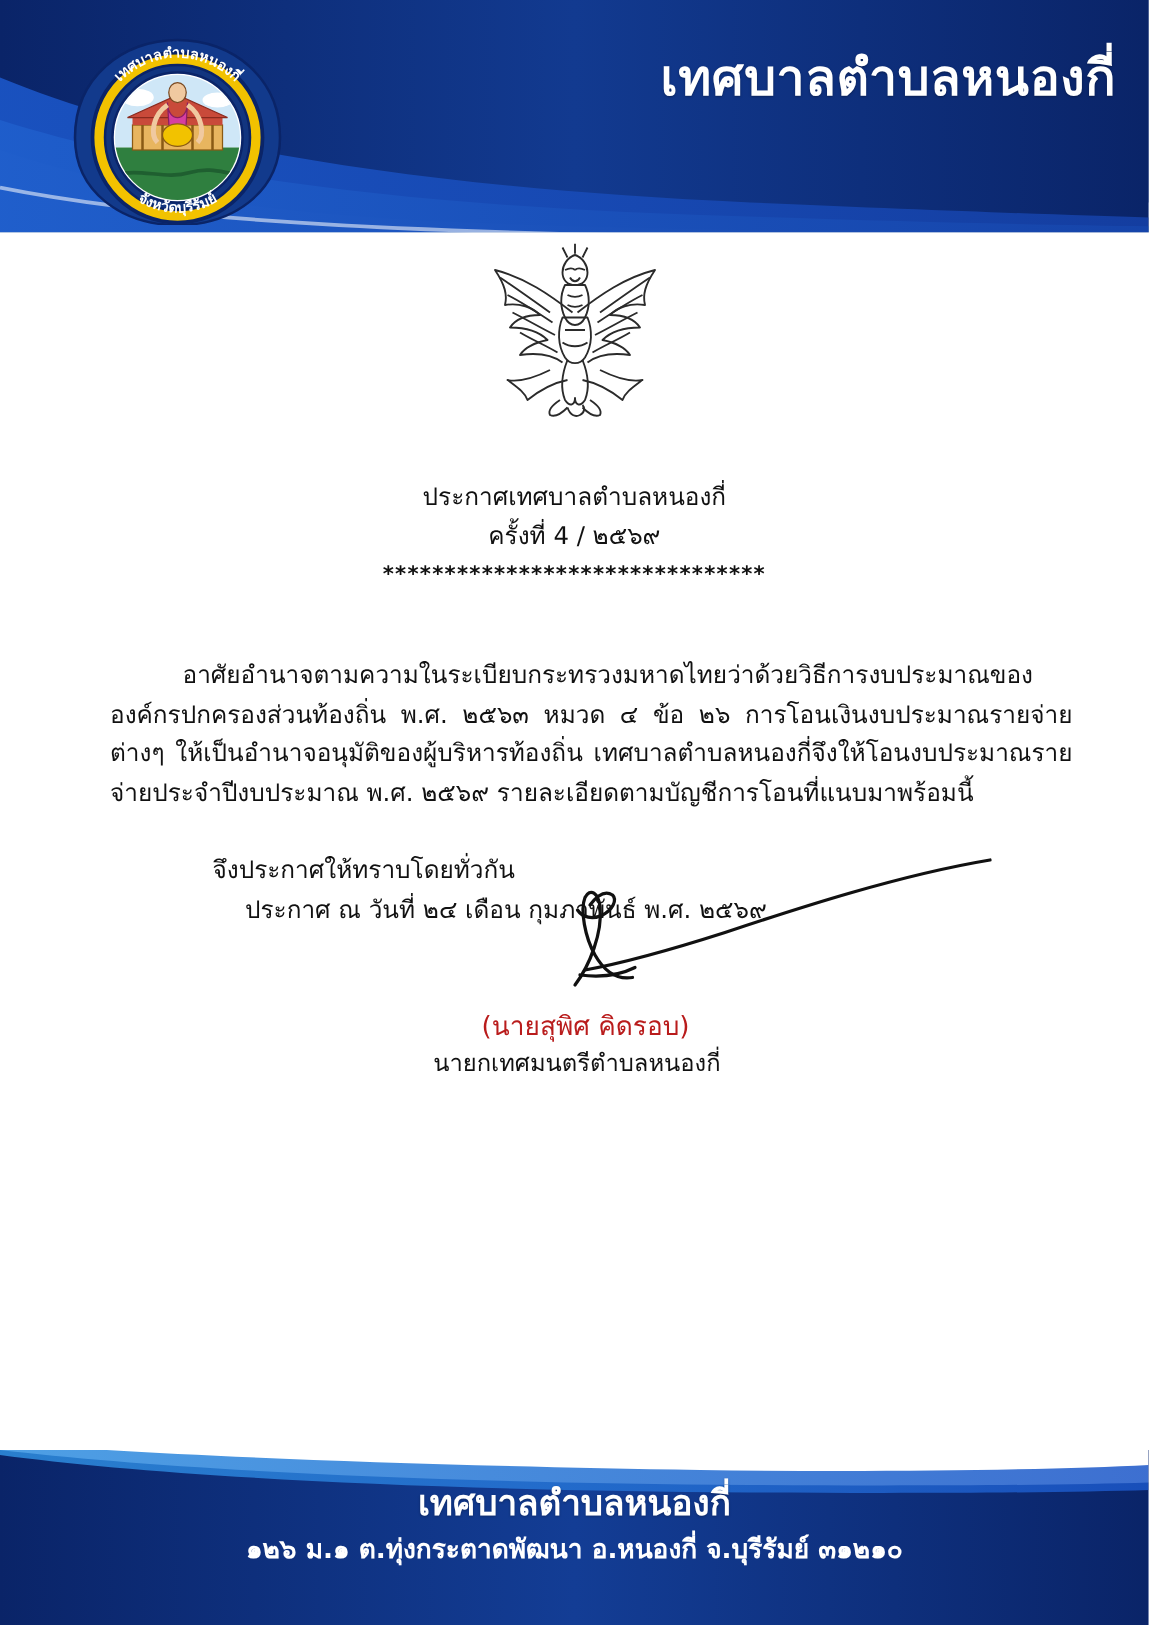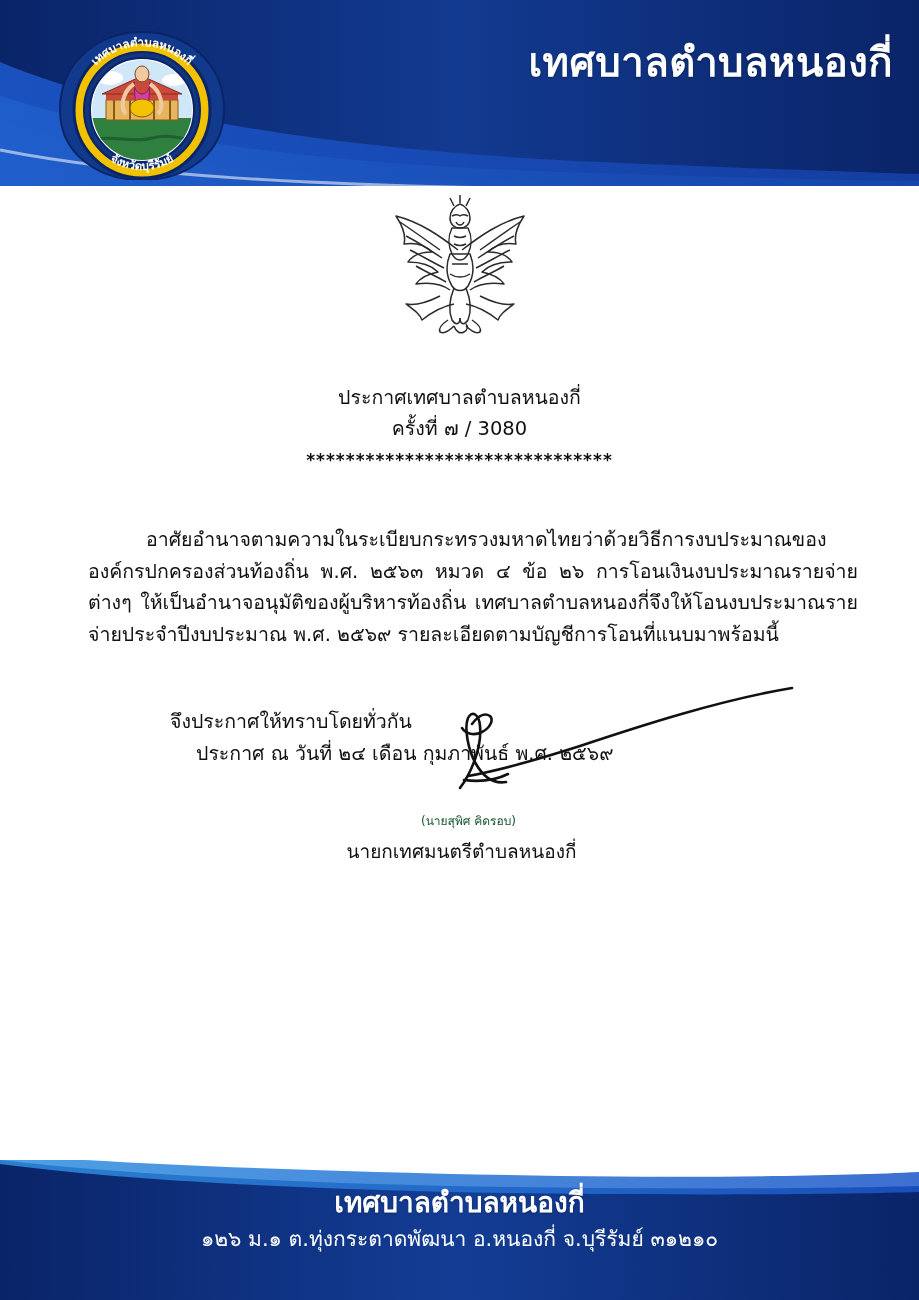--- a/index.html
+++ b/index.html
@@ -102,21 +102,21 @@
     font-size: 19.5px;
     line-height: 31.5px;
     text-align: justify;
     text-indent: 58px;
     margin: 0;
   }
 
   .closing {
     position: absolute;
     left: 76px;
-    top: 520px;
+    top: 494px;
     width: 770px;
     color: #111;
   }
   .closing .l1 {
     font-size: 19.5px;
     line-height: 32px;
     text-indent: 94px;
   }
   .closing .l2 {
     font-size: 19.5px;
@@ -134,23 +134,23 @@
   }
   .sig-svg {
     position: absolute;
     left: 420px;
     top: -130px;
     width: 380px;
     height: 140px;
     pointer-events: none;
   }
   .sig-name {
-    font-size: 12px;
+    font-size: 21px;
     line-height: 30px;
-    color: #14532d;
+    color: #b91c1c;
     position: relative;
     padding-left: 18px;
   }
   .sig-role {
     font-size: 19px;
     line-height: 30px;
     color: #111;
     position: relative;
     padding-left: 4px;
   }
@@ -175,21 +175,21 @@
     color: #ffffff;
   }
   .footer-title {
     font-size: 28px;
     font-weight: bold;
     line-height: 38px;
     text-shadow: 0 1px 2px rgba(0,0,0,0.3);
   }
   .footer-addr {
     font-size: 21px;
-    font-weight: normal;
+    font-weight: bold;
     line-height: 34px;
   }
   .footer-tel {
     font-size: 21px;
     font-weight: bold;
     line-height: 34px;
   }
 </style>
 </head>
 <body>
@@ -317,21 +317,21 @@
           <path d="M84,134 C86,140 90,142 94,140 C98,138 98,134 96,132"></path>
 
           <path d="M70,104 C58,110 46,114 36,112 C44,118 50,122 52,128 C62,120 74,114 84,112"></path>
           <path d="M110,104 C122,110 134,114 144,112 C136,118 130,122 128,128 C118,120 106,114 96,112"></path>
         </g>
       </svg>
     </div>
 
     <div class="doc-head">
       <div class="line">ประกาศเทศบาลตำบลหนองกี่</div>
-      <div class="line">ครั้งที่  ๗  / 3080</div>
+      <div class="line">ครั้งที่  4  / ๒๕๖๙</div>
       <div class="stars">*******************************</div>
     </div>
 
     <div class="paragraphs">
       <p class="para">อาศัยอำนาจตามความในระเบียบกระทรวงมหาดไทยว่าด้วยวิธีการงบประมาณขององค์กรปกครองส่วนท้องถิ่น พ.ศ. ๒๕๖๓ หมวด ๔ ข้อ ๒๖ การโอนเงินงบประมาณรายจ่ายต่างๆ ให้เป็นอำนาจอนุมัติของผู้บริหารท้องถิ่น  เทศบาลตำบลหนองกี่จึงให้โอนงบประมาณรายจ่ายประจำปีงบประมาณ พ.ศ. ๒๕๖๙  รายละเอียดตามบัญชีการโอนที่แนบมาพร้อมนี้</p>
     </div>
 
     <div class="closing">
       <div class="l1">จึงประกาศให้ทราบโดยทั่วกัน</div>
       <div class="l2">ประกาศ  ณ  วันที่   ๒๔   เดือน  กุมภาพันธ์  พ.ศ. ๒๕๖๙</div>

